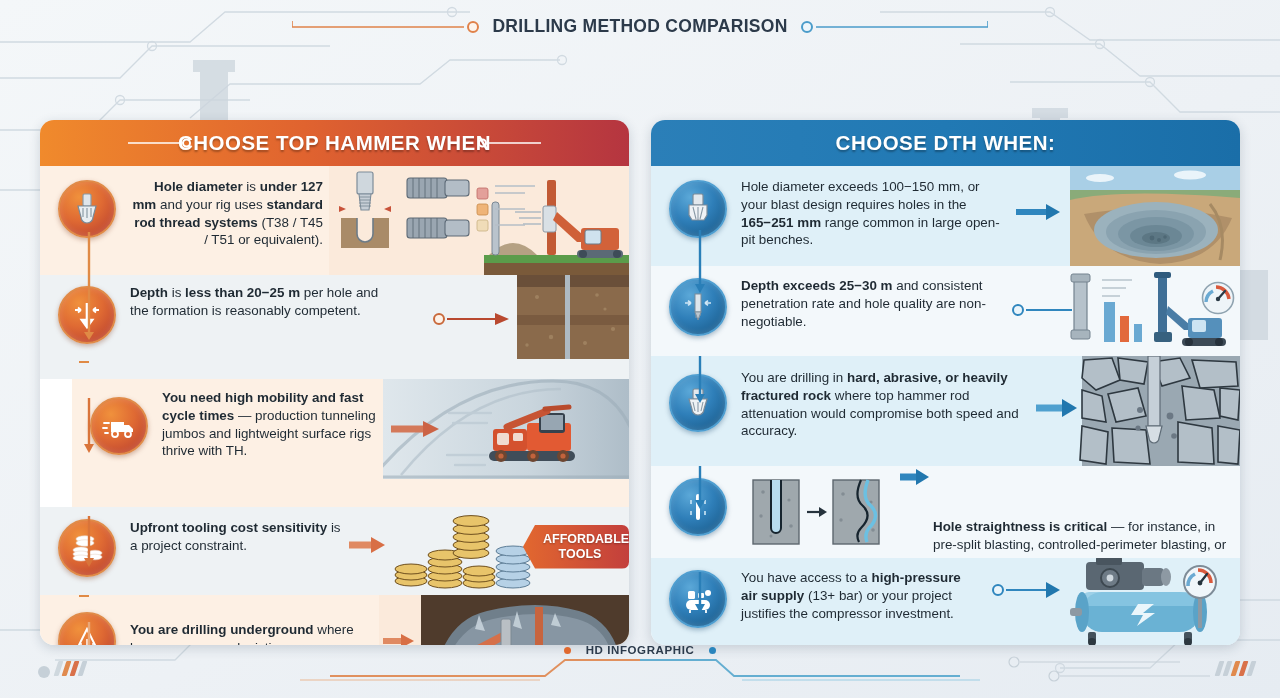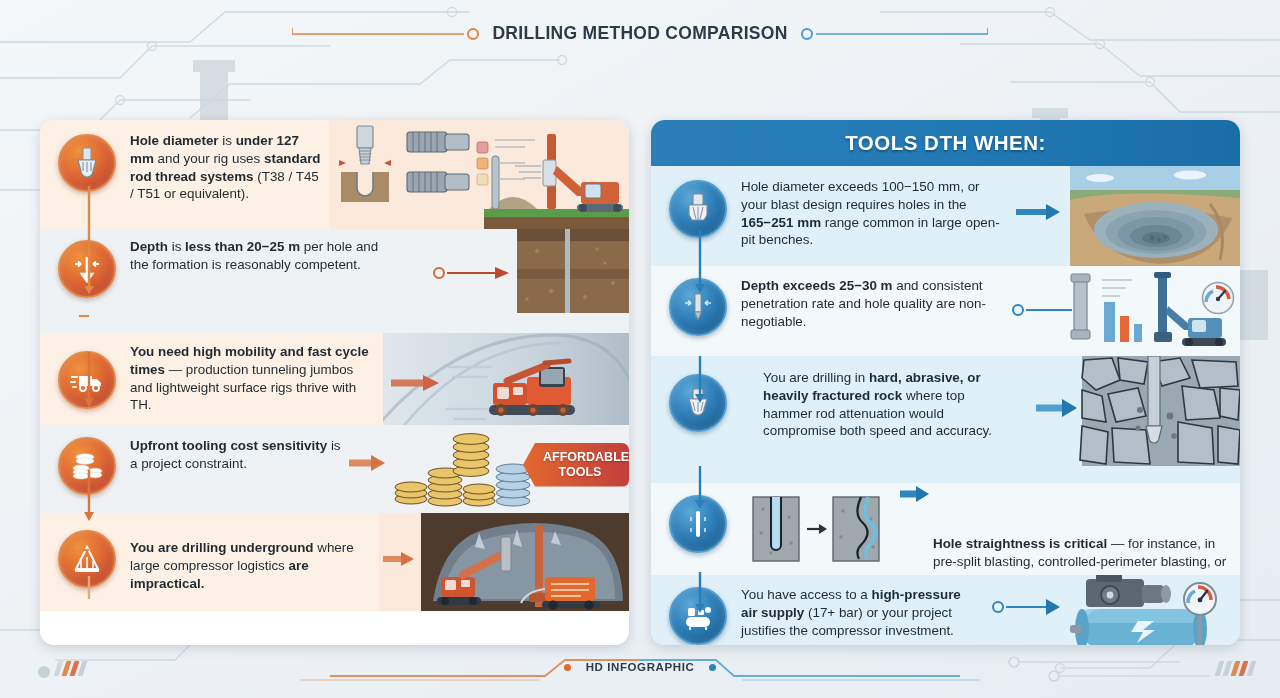--- a/index.html
+++ b/index.html
@@ -38,21 +38,21 @@
     font-size: 29px; font-weight: bold; letter-spacing: .4px;
     text-shadow: 0 2px 3px rgba(0,0,0,.45);
     white-space: nowrap;
   }
   .ribbon-tail {
     position: absolute; top: 16px; width: 54px; height: 68px;
   }
   .ribbon-tail.left  { left: -52px; }
   .ribbon-tail.right { right: -52px; }
   .subtitle-row {
-    margin-top: 11px;
+    margin-top: 4px;
     display: flex; align-items: center; gap: 10px;
   }
   .subtitle-text {
     font-size: 17.5px; font-weight: bold; color: #2c3a4a;
     letter-spacing: .3px; white-space: nowrap;
   }
   .sub-connector { display: block; }
 
   
   .panels {
@@ -151,21 +151,21 @@
     background: linear-gradient(90deg, #e2682f 0%, #c33f3c 100%);
     clip-path: polygon(12px 0, 100% 0, 100% 100%, 12px 100%, 0 50%);
     border-radius: 0 7px 7px 0;
     text-shadow: 0 1px 2px rgba(0,0,0,.3);
   }
 
   
   .footer {
     position: absolute; left: 0; right: 0; bottom: 8px; height: 46px;
     z-index: 6;
-    display: flex; align-items: center; justify-content: center;
+    display: flex; align-items: flex-start; justify-content: center;
   }
   .footer-label {
     font-size: 11.5px; font-weight: bold; letter-spacing: .6px;
     color: #2b3a4b; white-space: nowrap;
     padding: 0 9px;
   }
   .footer-plate {
     display: flex; align-items: center; gap: 6px;
     position: relative; z-index: 2;
   }
@@ -255,20 +255,27 @@
     <svg class="sub-connector" width="190" height="14" viewBox="0 0 190 14">
       <circle cx="9" cy="7" r="5" fill="#eef6fb" stroke="#4b9cca" stroke-width="2"></circle>
       <path d="M18 7 L190 7 L190 1" stroke="#4b9cca" stroke-width="1.6" fill="none"></path>
     </svg>
   </div>
 </div>
 
 <div class="panels">
 
   <div class="panel th">
+    <div class="panel-head th">
+      <span class="head-line" style="left:88px; width:54px;"></span>
+      <span class="head-dot" style="left:142px;"></span>
+      <span class="panel-head-title">CHOOSE TOP HAMMER WHEN</span>
+      <span class="head-dot" style="right:142px;"></span>
+      <span class="head-line" style="right:88px; width:54px;"></span>
+    </div>
 
     <div class="panel-body">
 
       <div class="rail">
         <svg width="20" height="479" viewBox="0 0 20 479">
           <path d="M10 66 L10 166" stroke="#e08a45" stroke-width="2.4" fill="none"></path>
           <path d="M10 166 l-5 -8 h10 z" fill="#e08a45" transform="translate(0,8)"></path>
           <path d="M10 232 L10 278" stroke="#d9743a" stroke-width="2.4" fill="none"></path>
           <path d="M5 278 h10 l-5 9 z" fill="#d9743a"></path>
           <path d="M10 350 L10 392" stroke="#d9743a" stroke-width="2.4" fill="none"></path>
@@ -281,21 +288,21 @@
       </div>
 
       <div class="row alt" style="height:109px;">
         <div class="bullet-icon th" style="margin-top:14px;">
           <svg viewBox="0 0 36 36">
             <rect x="14" y="3" width="8" height="12" rx="1.5" fill="#dfe5ea" stroke="#8a9aa6" stroke-width="1.2"></rect>
             <path d="M9 15 h18 l-3 11 a6 6 0 0 1 -12 0 z" fill="#e8edf1" stroke="#7b8b98" stroke-width="1.2"></path>
             <path d="M14 17 v9 M18 17 v10 M22 17 v9" stroke="#8a9aa6" stroke-width="1.2"></path>
           </svg>
         </div>
-        <div class="row-text" style="width:196px; padding-top:12px;">
+        <div class="row-text" style="width:196px; padding-top:12px;text-align:right;">
           <span style="font-weight:bold">Hole diameter </span><span>is </span><span style="font-weight:bold">under 127 mm</span><span> and your rig uses </span><span style="font-weight:bold">standard rod thread systems</span><span> (T38 / T45 / T51 or equivalent).</span>
         </div>
         <div class="row-art">
           <svg width="300" height="109" viewBox="0 0 300 109">
             <rect width="300" height="109" fill="#fbeadb"></rect>
 
             <rect x="28" y="6" width="16" height="22" rx="2" fill="#cfd7dd" stroke="#7d8c99" stroke-width="1.2"></rect>
             <path d="M30 28 h12 l-2 16 h-8 z" fill="#c6ced6" stroke="#7d8c99" stroke-width="1.1"></path>
             <g stroke="#7d8c99" stroke-width=".9">
                 <path d="M30 31 h12 M30 34 h12 M30 37 h12 M30 40 h12"></path>
@@ -380,21 +387,21 @@
                   <circle cx="214" cy="54" r="2.1"></circle>
                 <circle cx="128" cy="70" r="1.7"></circle>
                   <circle cx="206" cy="34" r="1.6"></circle>
               </g>
               <rect x="166" y="0" width="5" height="84" fill="#aebac3"></rect>
             </g>
           </svg>
         </div>
       </div>
 
-      <div class="row alt" style="height:92px;">
+      <div class="row alt" style="height:128px;margin-left:32px;">
         <div class="bullet-icon th" style="margin-top:18px;">
           <svg viewBox="0 0 36 36">
             <path d="M10 14 h13 v10 h-13 z M23 17 h5 l4 4 v3 h-9 z" fill="#fff"></path>
             <circle cx="14" cy="26" r="3" fill="none" stroke="#fff" stroke-width="1.8"></circle>
             <circle cx="27" cy="26" r="3" fill="none" stroke="#fff" stroke-width="1.8"></circle>
             <g stroke="#fff" stroke-width="1.8" stroke-linecap="round">
                 <path d="M3 15 h5 M2 20 h4 M4 25 h3"></path>
               </g>
           </svg>
         </div>
@@ -554,21 +561,21 @@
             </g>
           </svg>
         </div>
       </div>
 
     </div>
   </div>
 
   <div class="panel dth">
     <div class="panel-head dth">
-      <span class="panel-head-title">TOOLS DTH WHEN:</span>
+      <span class="panel-head-title">CHOOSE DTH WHEN:</span>
     </div>
 
     <div class="panel-body">
 
       <div class="rail">
         <svg width="20" height="479" viewBox="0 0 20 479">
           <path d="M10 64 L10 118" stroke="#2a7fb8" stroke-width="2.4" fill="none"></path>
           <path d="M5 118 h10 l-5 9 z" fill="#2a7fb8"></path>
           <path d="M10 190 L10 228" stroke="#2a7fb8" stroke-width="2.4" fill="none"></path>
           <path d="M5 228 h10 l-5 9 z" fill="#2a7fb8"></path>
@@ -669,21 +676,21 @@
               <circle cx="16" cy="16" r="15.5" fill="#eef4f8" stroke="#8fa3b0" stroke-width="1.6"></circle>
               <path d="M4 20 a13 13 0 0 1 7 -11" stroke="#6aa9d2" stroke-width="3.4" fill="none"></path>
               <path d="M14 5 a13 13 0 0 1 13 12" stroke="#d9593c" stroke-width="3.4" fill="none"></path>
               <path d="M16 17 L23 9" stroke="#2b3a46" stroke-width="2.2" stroke-linecap="round"></path>
               <circle cx="16" cy="17" r="2.2" fill="#2b3a46"></circle>
             </g>
           </svg>
         </div>
       </div>
 
-      <div class="row alt" style="height:127px;gap:22px;">
+      <div class="row alt" style="height:110px;">
         <div class="bullet-icon dth" style="margin-top:18px;">
           <svg viewBox="0 0 36 36">
             <rect x="13" y="4" width="10" height="10" rx="1.5" fill="#e2e8ed" stroke="#7d8c99" stroke-width="1.2"></rect>
             <path d="M9 14 h18 l-3 10 a6 6 0 0 1 -12 0 z" fill="#eef2f5" stroke="#7d8c99" stroke-width="1.2"></path>
             <g stroke="#8a9aa6" stroke-width="1.1">
                 <path d="M13 17 l2 9 M18 17 v10 M23 17 l-2 9"></path>
               </g>
           </svg>
         </div>
         <div class="row-text" style="width:290px; padding-top:13px;">
@@ -774,21 +781,21 @@
         <div class="bullet-icon dth" style="margin-top:12px;">
           <svg viewBox="0 0 36 36">
             <rect x="6" y="19" width="24" height="10" rx="5" fill="#fff"></rect>
             <rect x="8" y="10" width="7" height="8" rx="1.5" fill="#fff"></rect>
             <rect x="18" y="12" width="6" height="5" rx="1" fill="#fff"></rect>
             <circle cx="28" cy="12" r="3" fill="#fff"></circle>
             <path d="M10 29 v3 M26 29 v3" stroke="#fff" stroke-width="1.8"></path>
           </svg>
         </div>
         <div class="row-text" style="width:244px; padding-top:11px;">
-          <span>You have access to a </span><span style="font-weight:bold">high-pressure air supply</span><span> (17+ bar) or your project justifies the compressor investment.</span>
+          <span>You have access to a </span><span style="font-weight:bold">high-pressure air supply</span><span> (13+ bar) or your project justifies the compressor investment.</span>
         </div>
         <div class="row-art">
           <svg width="256" height="87" viewBox="0 0 256 87">
             <rect width="256" height="87" fill="#dff0f8"></rect>
             <circle cx="14" cy="32" r="5" fill="#eaf5fb" stroke="#2f86be" stroke-width="2"></circle>
             <path d="M22 32 H62" stroke="#2f86be" stroke-width="2"></path>
             <path d="M62 24 l14 8 l-14 8 z" fill="#2177ae"></path>
 
             <g transform="translate(96,0)">
               <rect x="6" y="4" width="58" height="28" rx="4" fill="#5a6772"></rect>

